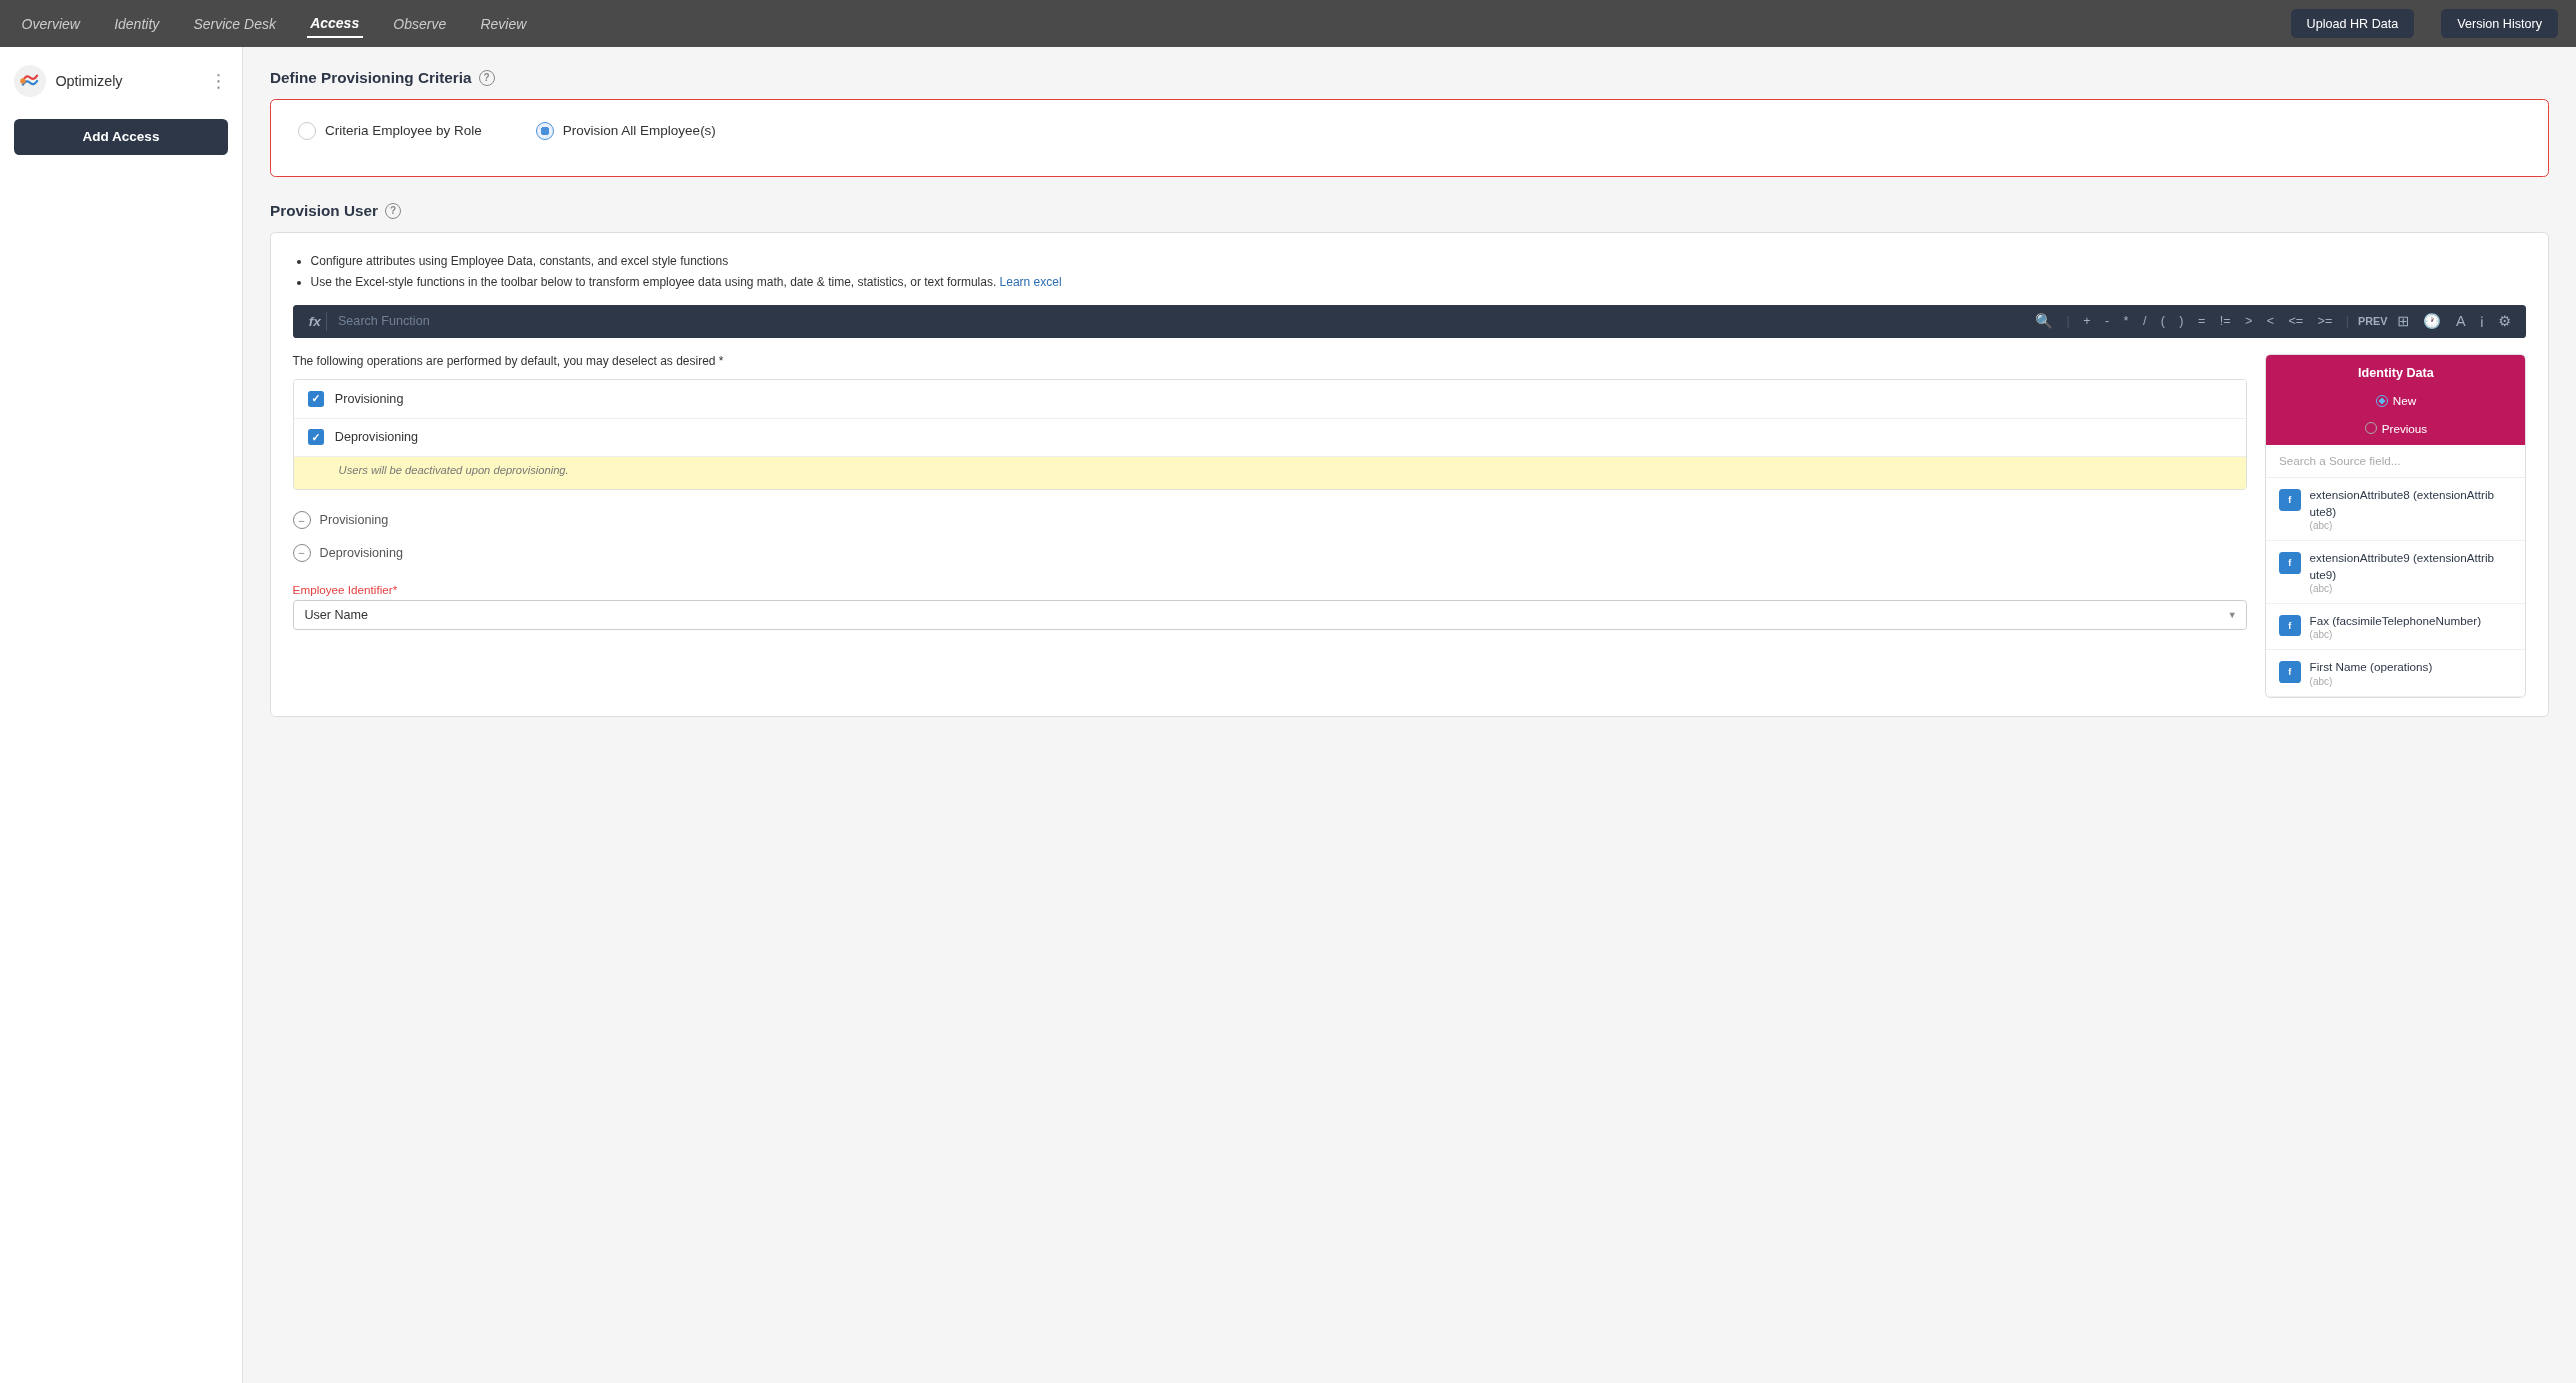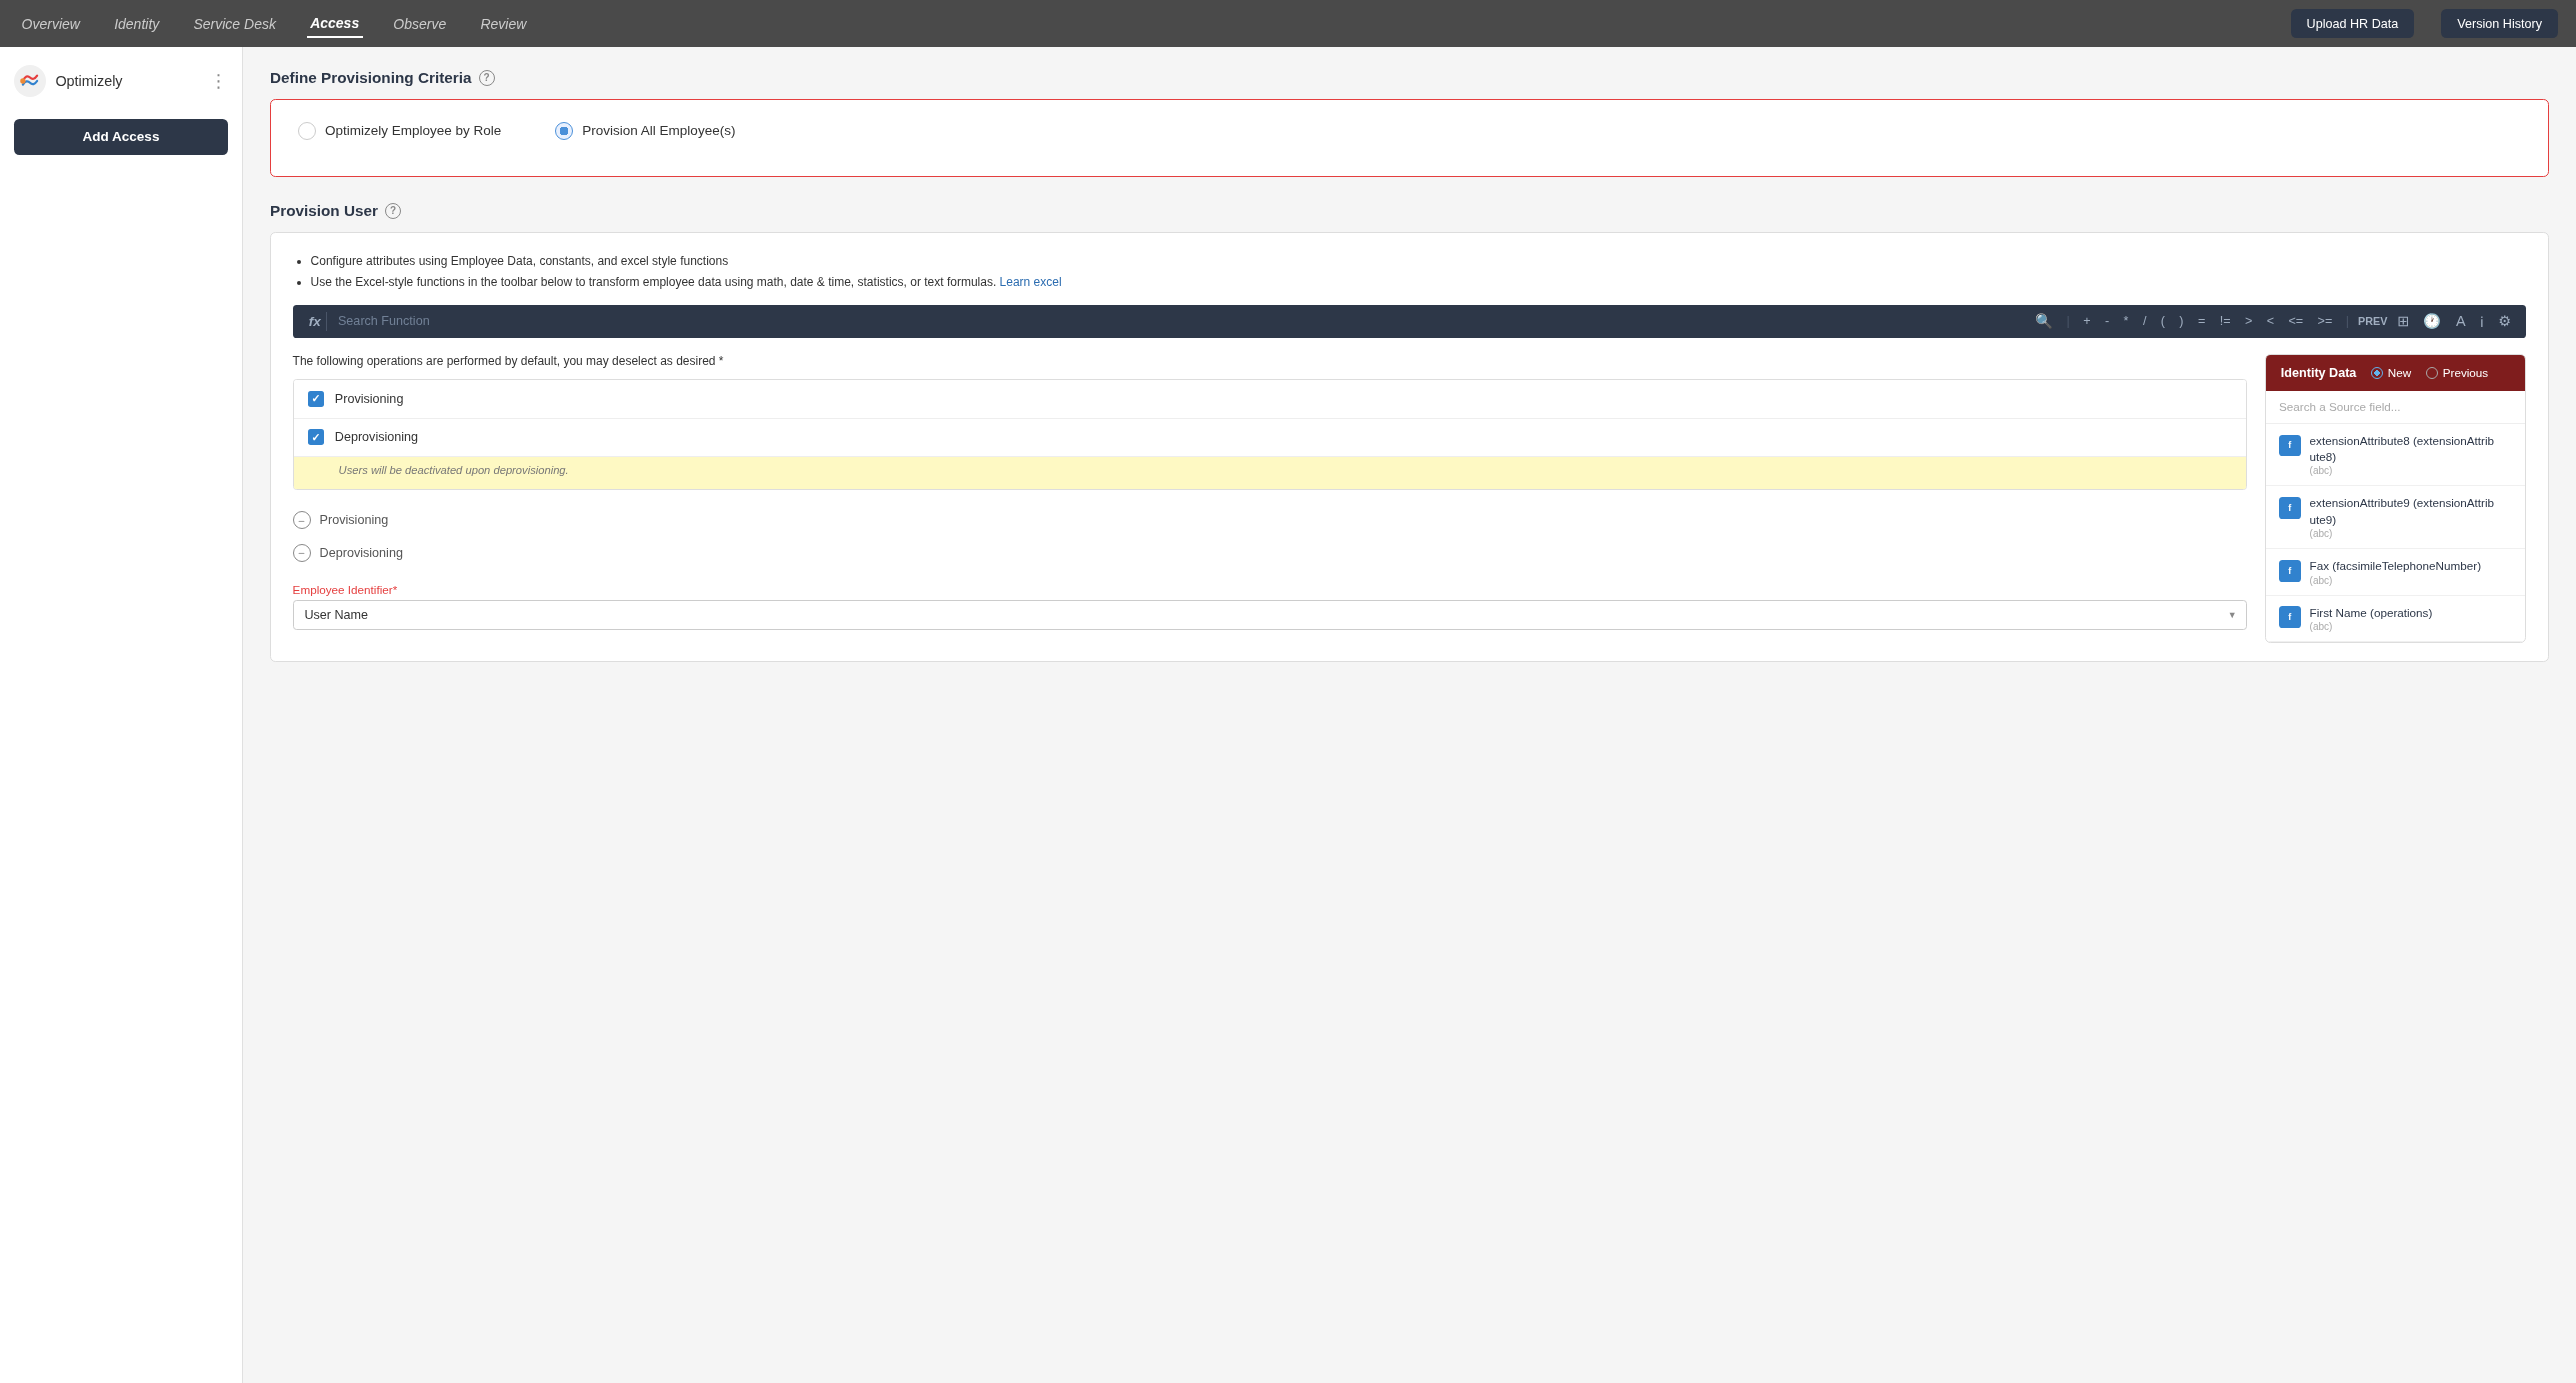--- a/index.html
+++ b/index.html
@@ -363,28 +363,29 @@
     
     .identity-panel {
       width: 261px;
       flex-shrink: 0;
       background: #fff;
       border: 0.9px solid #ddd;
       border-radius: 5.4px;
       overflow: hidden;
     }
     .identity-header {
-      background: #7f1d1d;
+      background: #be185d;
       color: #fff;
       padding: 10.8px 14.4px;
       font-size: 12.6px;
       font-weight: 600;
       display: flex;
       align-items: center;
       gap: 14.4px;
+      flex-direction: column;
     }
     .radio-sm {
       display: flex;
       align-items: center;
       gap: 4.5px;
       font-size: 11.7px;
       font-weight: 400;
       cursor: pointer;
     }
     .radio-sm-circle {
@@ -481,21 +482,21 @@
 
     <div class="section-title">
       <span>Define Provisioning Criteria</span>
       <span class="help-icon">?</span>
     </div>
 
     <div class="criteria-box">
       <div class="radio-row">
         <label class="radio-option">
           <span class="radio-circle"></span>
-          <span>Optimizely Employee by Role</span>
+          <span>Criteria Employee by Role</span>
         </label>
         <label class="radio-option">
           <span class="radio-circle selected"></span>
           <span>Provision All Employee(s)</span>
         </label>
       </div>
     </div>
 
     <div class="section-title">
       <span>Provision User</span>

